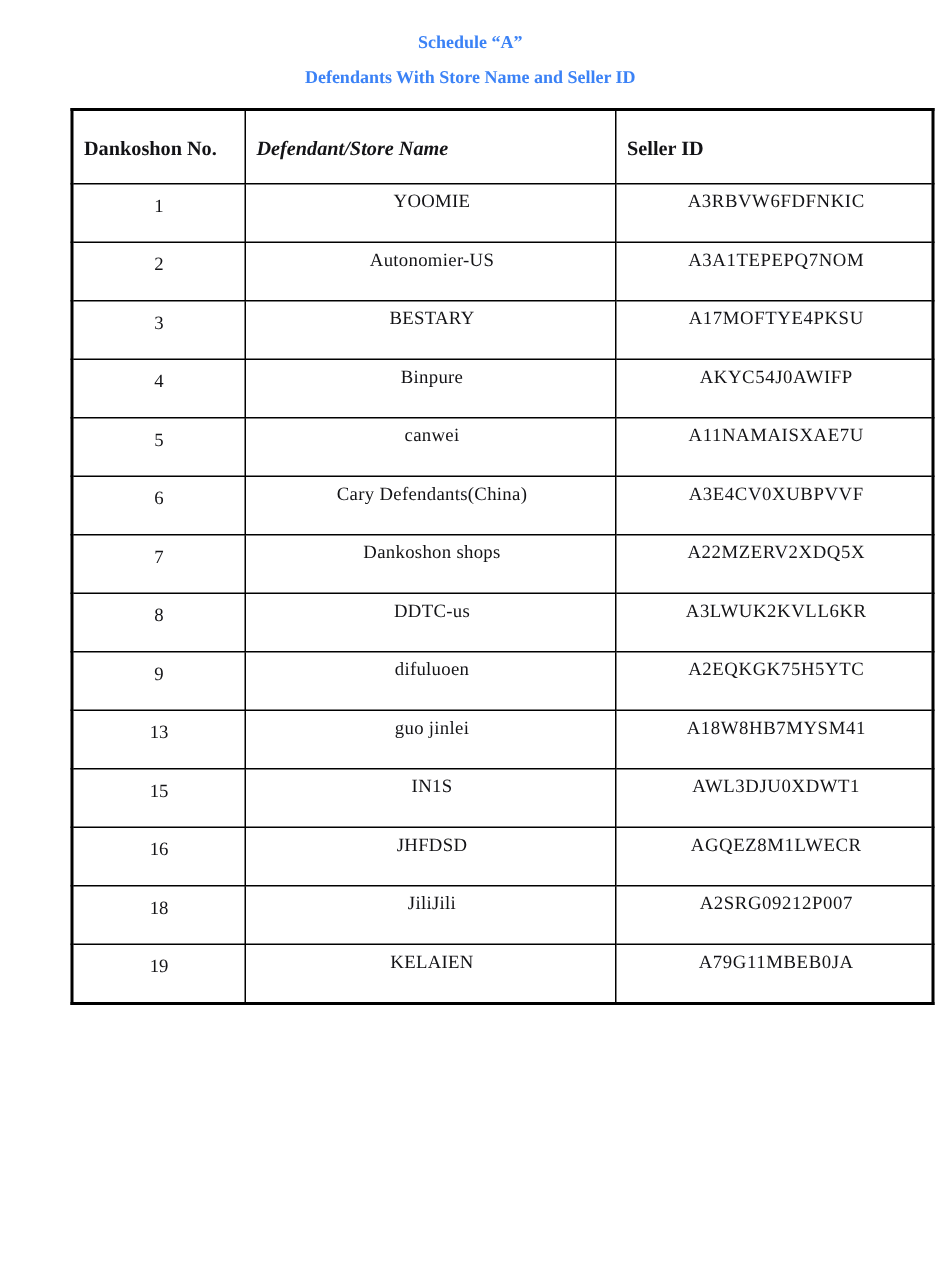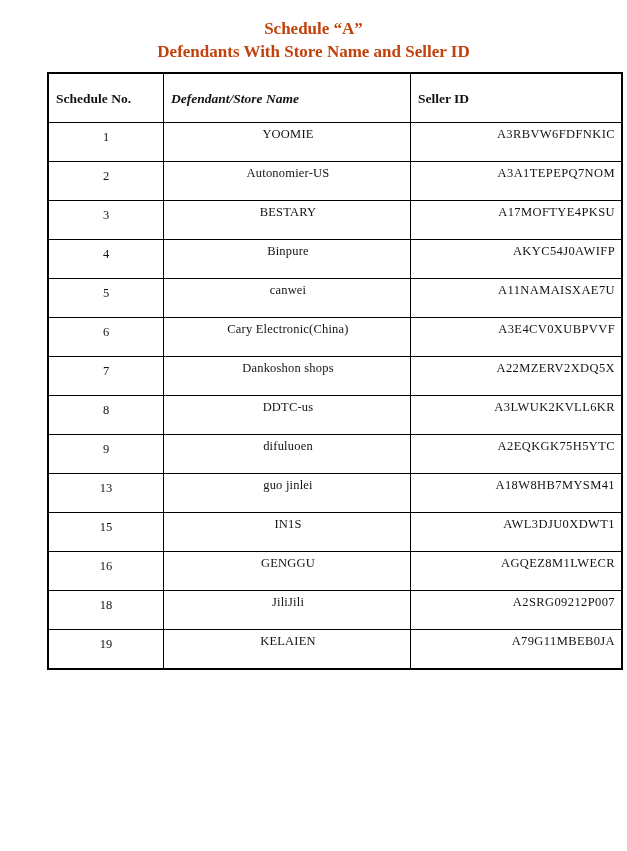--- a/index.html
+++ b/index.html
@@ -13,23 +13,23 @@
     font-family: "Liberation Serif", "DejaVu Serif", serif;
     color: #131316;
     overflow: hidden;
   }
   .page {
     padding-top: 17px;
   }
   .doc-title {
     text-align: center;
     font-weight: bold;
-    font-size: 17px;
+    font-size: 12px;
     line-height: 23px;
-    color: #c2410c;
+    color: #3b82f6;
   }
   table.schedule {
     border-collapse: collapse;
     table-layout: fixed;
     margin-left: 47px;
     margin-top: 9px;
     width: 536px;
     border: 2px solid #000;
   }
   table.schedule th,
@@ -58,38 +58,38 @@
   td.col-no {
     text-align: center;
     padding-top: 7px;
   }
   td.col-name {
     text-align: center;
     padding: 4px 6px 2px 8px;
     letter-spacing: 0.2px;
   }
   td.col-id {
-    text-align: right;
+    text-align: center;
     padding: 4px 6px 2px 9px;
     letter-spacing: 0.4px;
   }
 </style>
 </head>
 <body>
 
 <div class="page">
   <div class="doc-title">
     <div>Schedule “A”</div>
     <div>Defendants With Store Name and Seller ID</div>
   </div>
 
   <table class="schedule">
     <thead>
       <tr>
-        <th class="col-no">Schedule No.</th>
+        <th class="col-no">Dankoshon No.</th>
         <th class="col-name">Defendant/Store Name</th>
         <th class="col-id">Seller ID</th>
       </tr>
     </thead>
     <tbody>
         <tr>
           <td class="col-no">1</td>
           <td class="col-name">YOOMIE</td>
           <td class="col-id">A3RBVW6FDFNKIC</td>
         </tr>
@@ -108,21 +108,21 @@
           <td class="col-name">Binpure</td>
           <td class="col-id">AKYC54J0AWIFP</td>
         </tr>
         <tr>
           <td class="col-no">5</td>
           <td class="col-name">canwei</td>
           <td class="col-id">A11NAMAISXAE7U</td>
         </tr>
         <tr>
           <td class="col-no">6</td>
-          <td class="col-name">Cary Electronic(China)</td>
+          <td class="col-name">Cary Defendants(China)</td>
           <td class="col-id">A3E4CV0XUBPVVF</td>
         </tr>
         <tr>
           <td class="col-no">7</td>
           <td class="col-name">Dankoshon shops</td>
           <td class="col-id">A22MZERV2XDQ5X</td>
         </tr>
         <tr>
           <td class="col-no">8</td>
           <td class="col-name">DDTC-us</td>
@@ -138,21 +138,21 @@
           <td class="col-name">guo jinlei</td>
           <td class="col-id">A18W8HB7MYSM41</td>
         </tr>
         <tr>
           <td class="col-no">15</td>
           <td class="col-name">IN1S</td>
           <td class="col-id">AWL3DJU0XDWT1</td>
         </tr>
         <tr>
           <td class="col-no">16</td>
-          <td class="col-name">GENGGU</td>
+          <td class="col-name">JHFDSD</td>
           <td class="col-id">AGQEZ8M1LWECR</td>
         </tr>
         <tr>
           <td class="col-no">18</td>
           <td class="col-name">JiliJili</td>
           <td class="col-id">A2SRG09212P007</td>
         </tr>
         <tr>
           <td class="col-no">19</td>
           <td class="col-name">KELAIEN</td>

